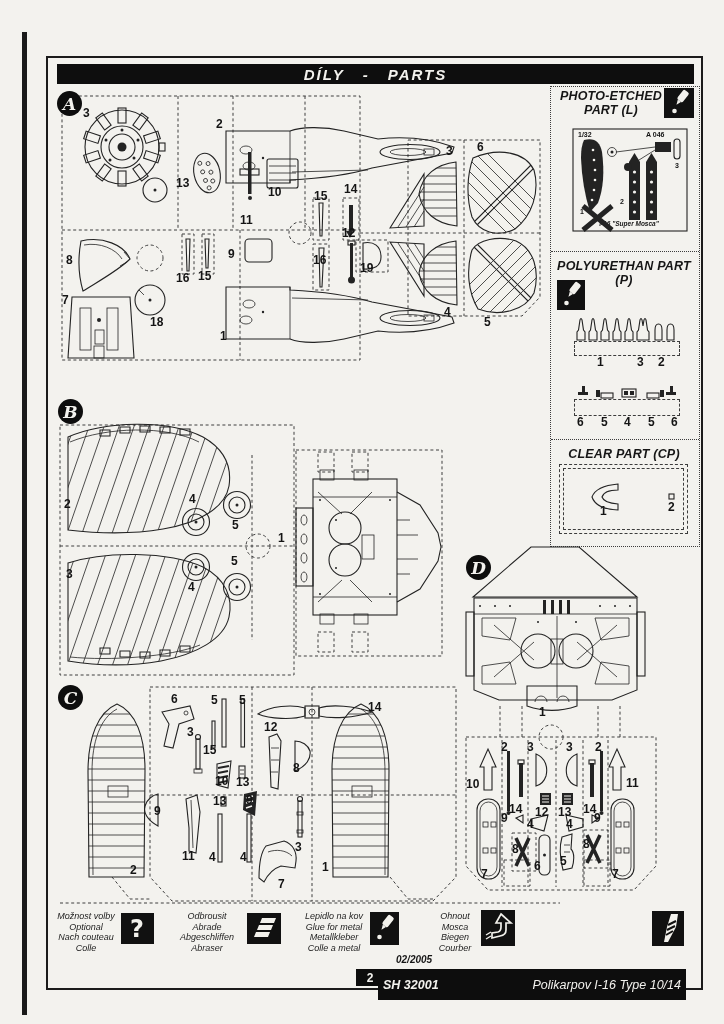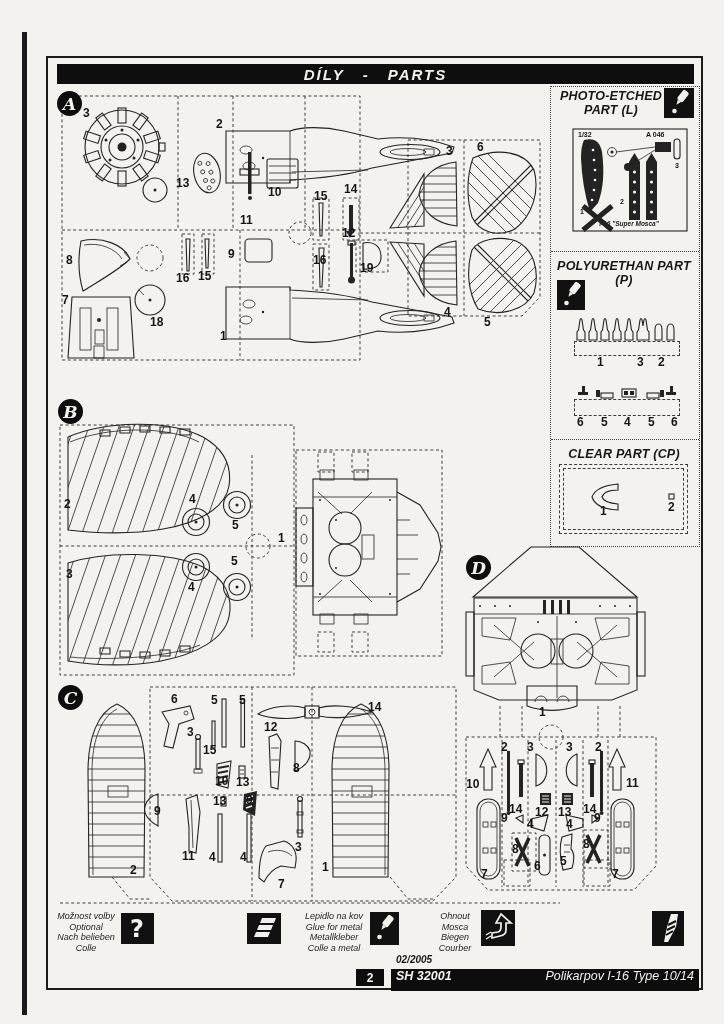--- a/index.html
+++ b/index.html
@@ -21,22 +21,22 @@
          font:italic 700 17px "DejaVu Serif",serif;}
   .fret-lbl{position:absolute;font:700 7px "Liberation Sans",sans-serif;color:#141414;}
   .fret-cap{position:absolute;font:italic 700 6.5px "Liberation Sans",sans-serif;text-align:center;}
   .dashbox{position:absolute;border:1px dashed #3c3c3c;}
   .leg-text{position:absolute;font:italic 400 9px "Liberation Sans",sans-serif;
             line-height:10.5px;text-align:center;color:#1d1d1d;white-space:nowrap;}
   .icon{position:absolute;}
   .date{position:absolute;left:396px;top:954px;font:italic 700 10px "Liberation Sans",sans-serif;}
   .pagebox{position:absolute;left:356px;top:969px;width:28px;height:17px;background:#0d0d0d;color:#f3f2ee;
            display:flex;align-items:center;justify-content:center;font:700 12px "Liberation Sans",sans-serif;}
-  .kitbar{position:absolute;left:391px;top:969px;width:308px;height:22px;background:#0d0d0d;color:#f3f2ee;
-          display:flex;align-items:flex-start;justify-content:space-between;
+  .kitbar{position:absolute;left:378px;top:969px;width:308px;height:31px;background:#0d0d0d;color:#f3f2ee;
+          display:flex;align-items:center;justify-content:space-between;
           font:italic 700 12.5px "Liberation Sans",sans-serif;padding:0 5px;box-sizing:border-box;}
   svg.art{position:absolute;left:0;top:0;}
   .ln{stroke:#232323;stroke-width:1.1;fill:none;}
   .lnt{stroke:#232323;stroke-width:.8;fill:none;}
   .dk{fill:#232323;stroke:none;}
   .dash{stroke:#3f3f3f;stroke-width:1;fill:none;stroke-dasharray:3 2.6;}
 </style>
 </head>
 <body>
 
@@ -551,27 +551,33 @@
       <span class="pnum" style="left: 583px; top: 838px;">8</span>
       <span class="pnum" style="left: 534px; top: 860px;">6</span>
       <span class="pnum" style="left: 560px; top: 855px;">5</span>
       <span class="pnum" style="left: 481px; top: 868px;">7</span>
       <span class="pnum" style="left: 612px; top: 868px;">7</span>
     </div>
 
   <div class="leg-text" style="left:36px;top:911px;width:100px">
     <div>Možnost volby</div>
       <div>Optional</div>
-      <div>Nach belieben</div>
+      <div>Nach couteau</div>
       <div>Colle</div>
   </div>
   <svg class="icon" style="left:121px;top:913px" width="33" height="31">
     <rect width="33" height="31" fill="#111"></rect>
       <text x="16" y="24" text-anchor="middle" font-family="DejaVu Sans,sans-serif" font-size="24" font-weight="bold" fill="#f2f1ec">?</text>
   </svg>
+  <div class="leg-text" style="left:167px;top:911px;width:80px">
+    <div>Odbrousit</div>
+      <div>Abrade</div>
+      <div>Abgeschliffen</div>
+      <div>Abraser</div>
+  </div>
   <svg class="icon" style="left:247px;top:913px" width="34" height="31">
     <rect width="34" height="31" fill="#111"></rect>
     <polygon points="15,5 29,5 27,10 13,10" fill="#f2f1ec"></polygon>
       <polygon points="12,12 26,12 24,17 10,17" fill="#f2f1ec"></polygon>
       <polygon points="9,19 23,19 21,24 7,24" fill="#f2f1ec"></polygon>
   </svg>
   <div class="leg-text" style="left:296px;top:911px;width:76px">
     <div>Lepidlo na kov</div>
       <div>Glue for metal</div>
       <div>Metallkleber</div>

